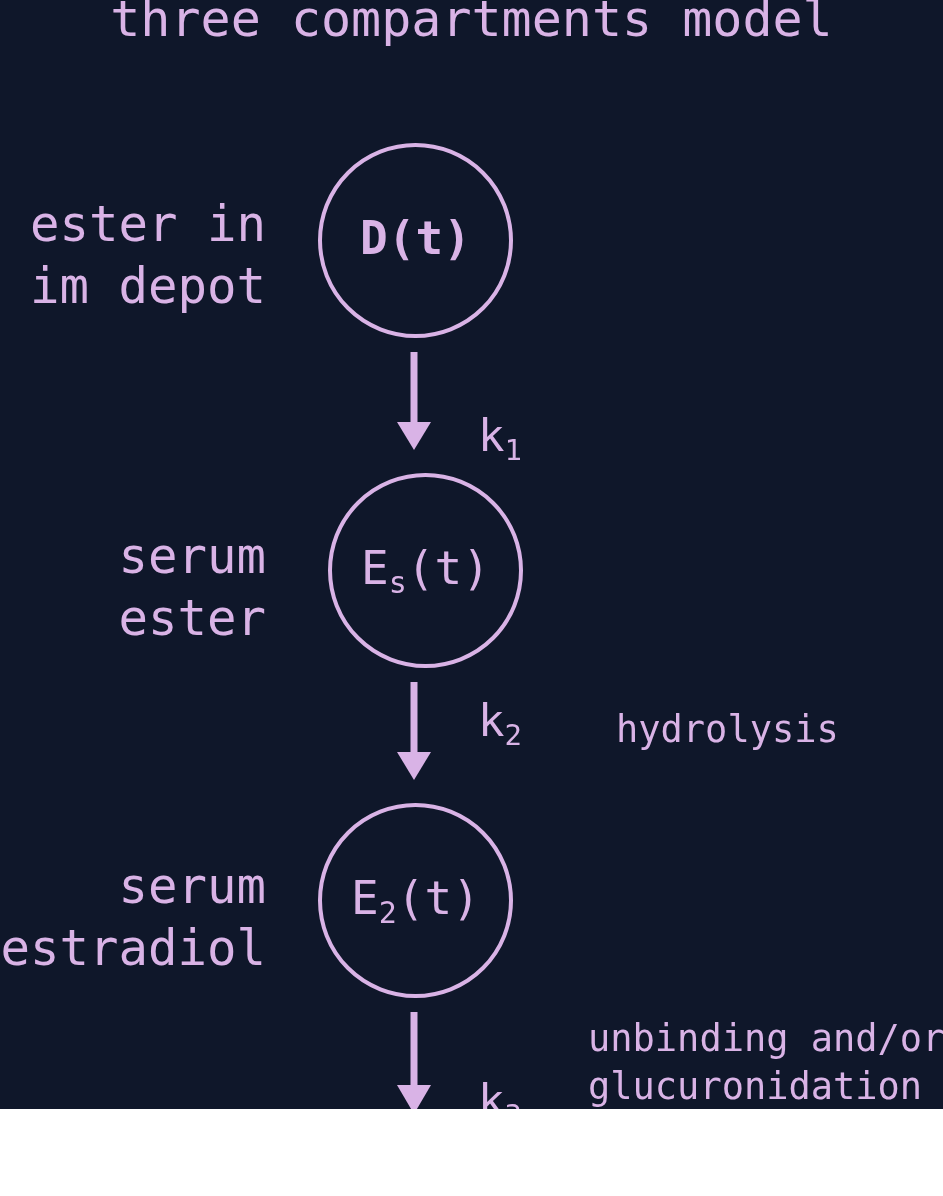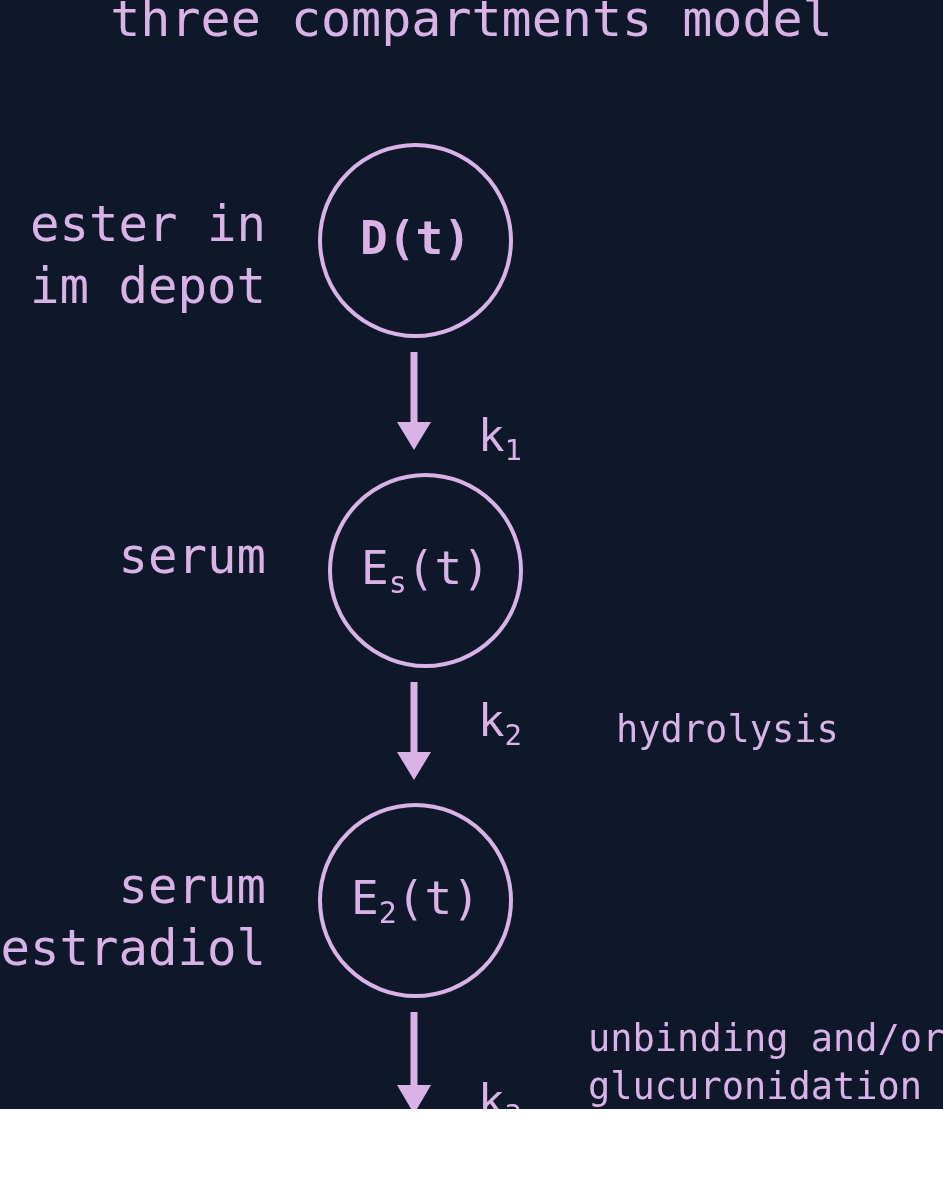--- a/index.html
+++ b/index.html
@@ -132,21 +132,21 @@
   </div>
 
   <svg class="arrow" id="arrow-1" viewBox="0 0 48 100">
     <line x1="24" y1="0" x2="24" y2="74" stroke="#d9b3e6" stroke-width="7"></line>
     <polygon points="24,98 7,70 41,70" fill="#d9b3e6"></polygon>
   </svg>
 
   <div class="txt rate-label" id="rate-k1"><span>k</span><span class="sub">1</span></div>
 
 
-  <div class="txt side-label" id="label-serum-ester"><span>serum</span><br></div>
+  <div class="txt side-label" id="label-serum-ester"><span>serum</span><br><span>ester</span></div>
 
   <div class="circle" id="circle-es">
     <span><span>E</span><span class="var-sub">s</span><span>(t)</span></span>
   </div>
 
   <svg class="arrow" id="arrow-2" viewBox="0 0 48 100">
     <line x1="24" y1="0" x2="24" y2="74" stroke="#d9b3e6" stroke-width="7"></line>
     <polygon points="24,98 7,70 41,70" fill="#d9b3e6"></polygon>
   </svg>
 

